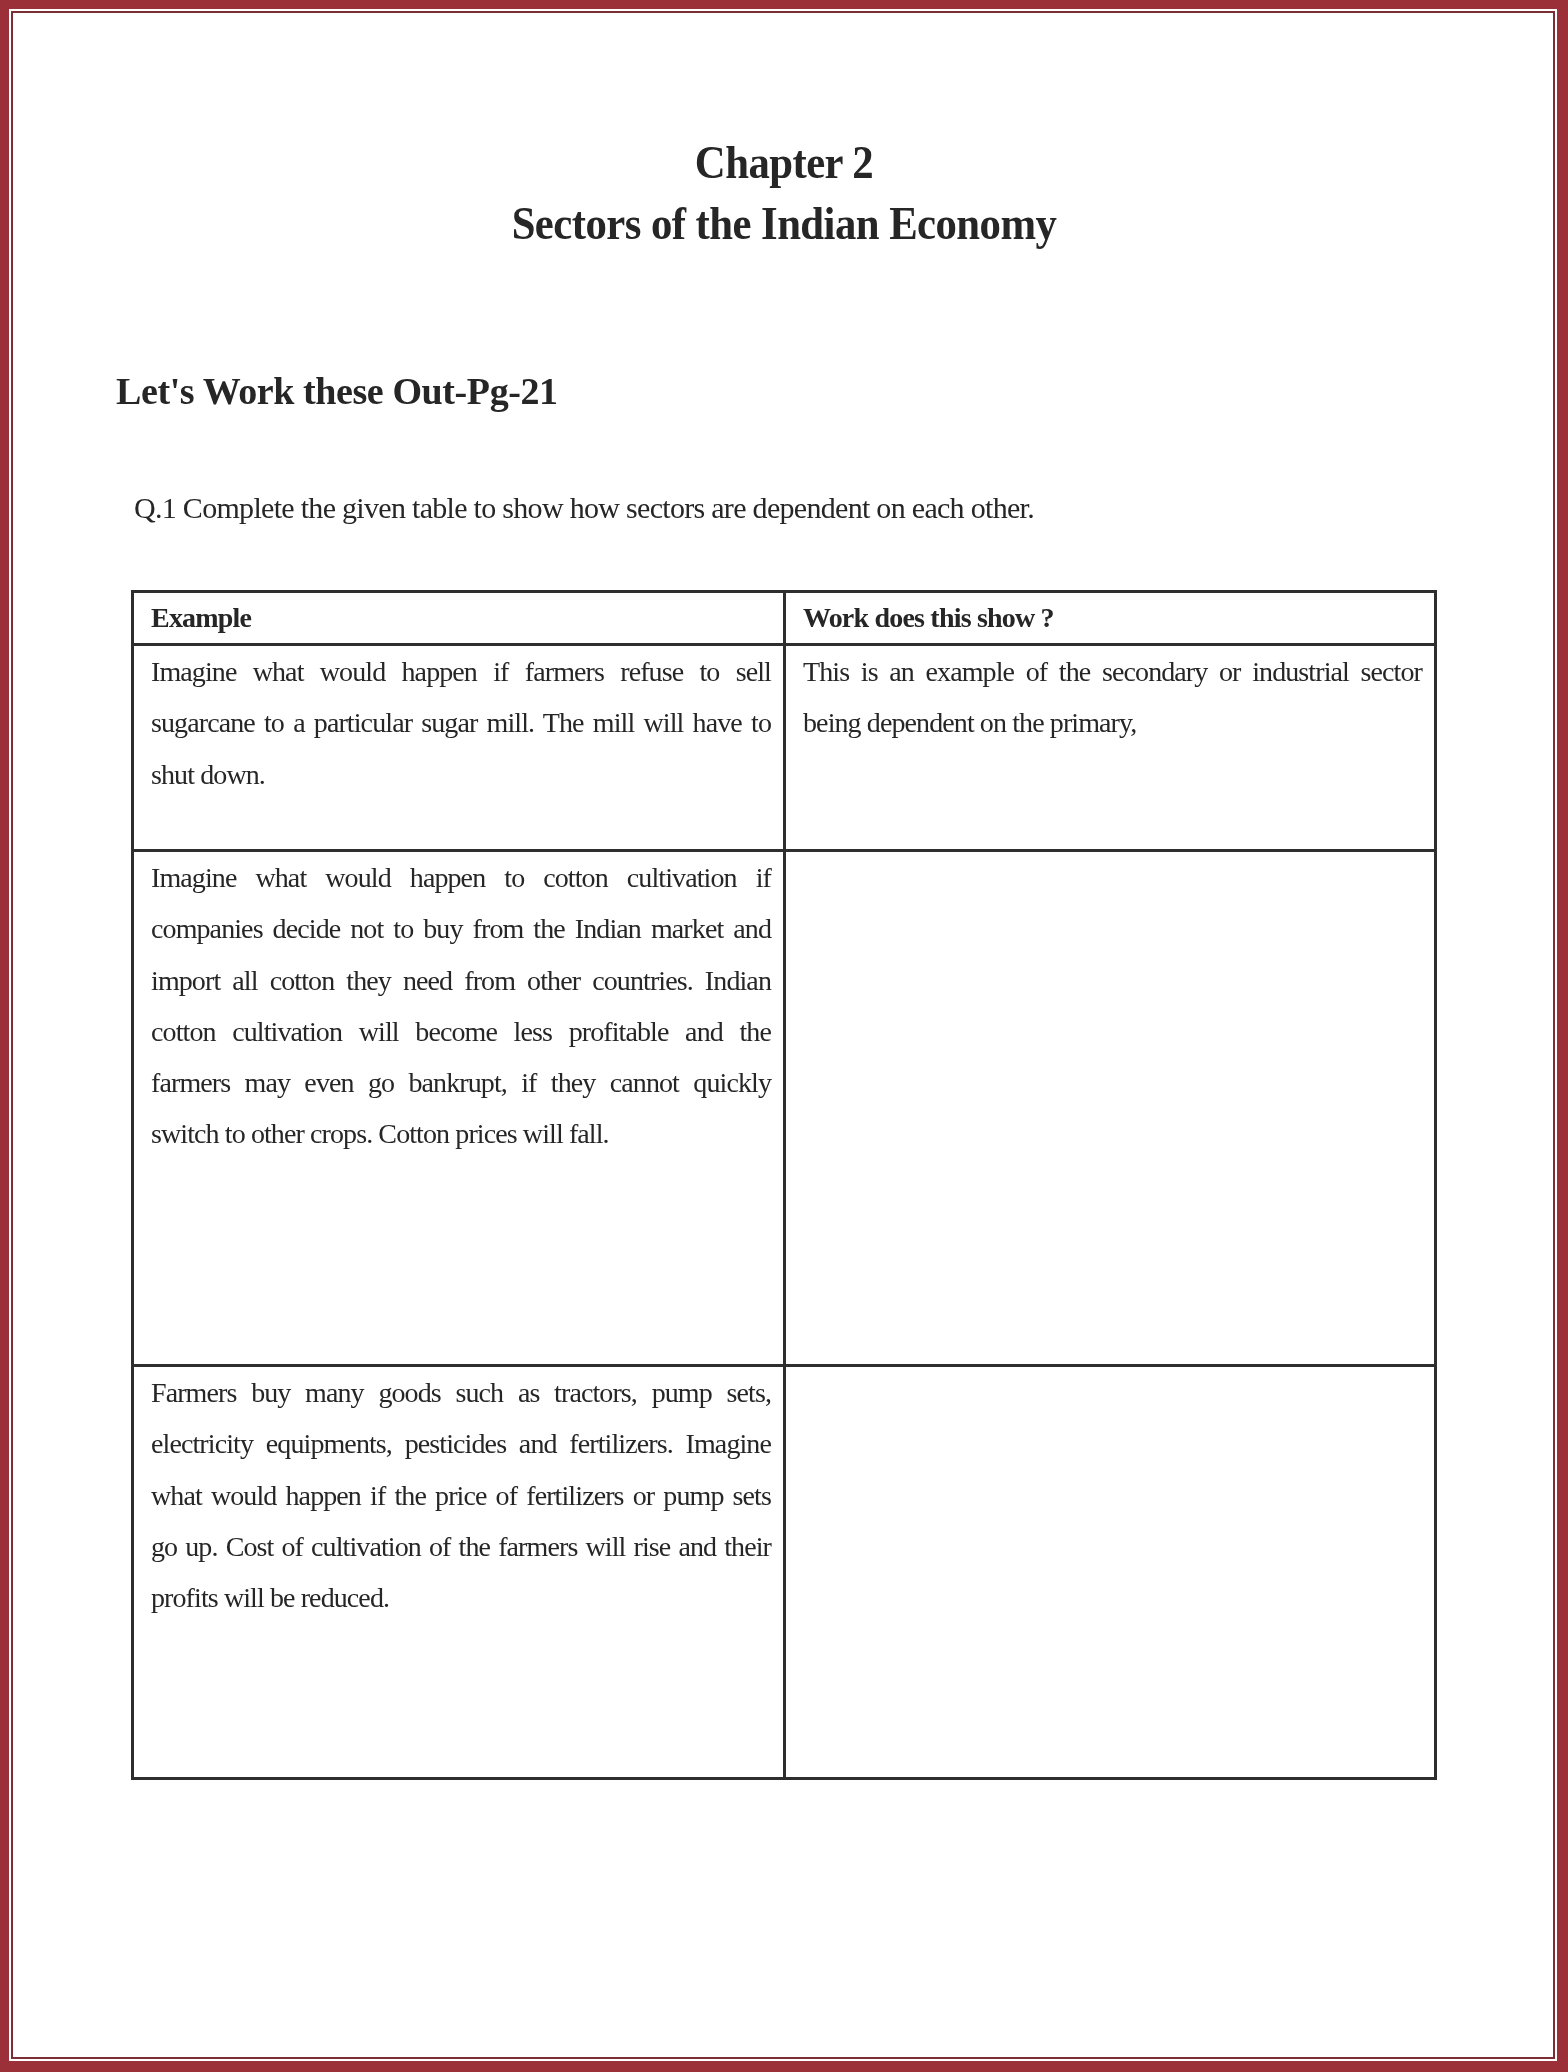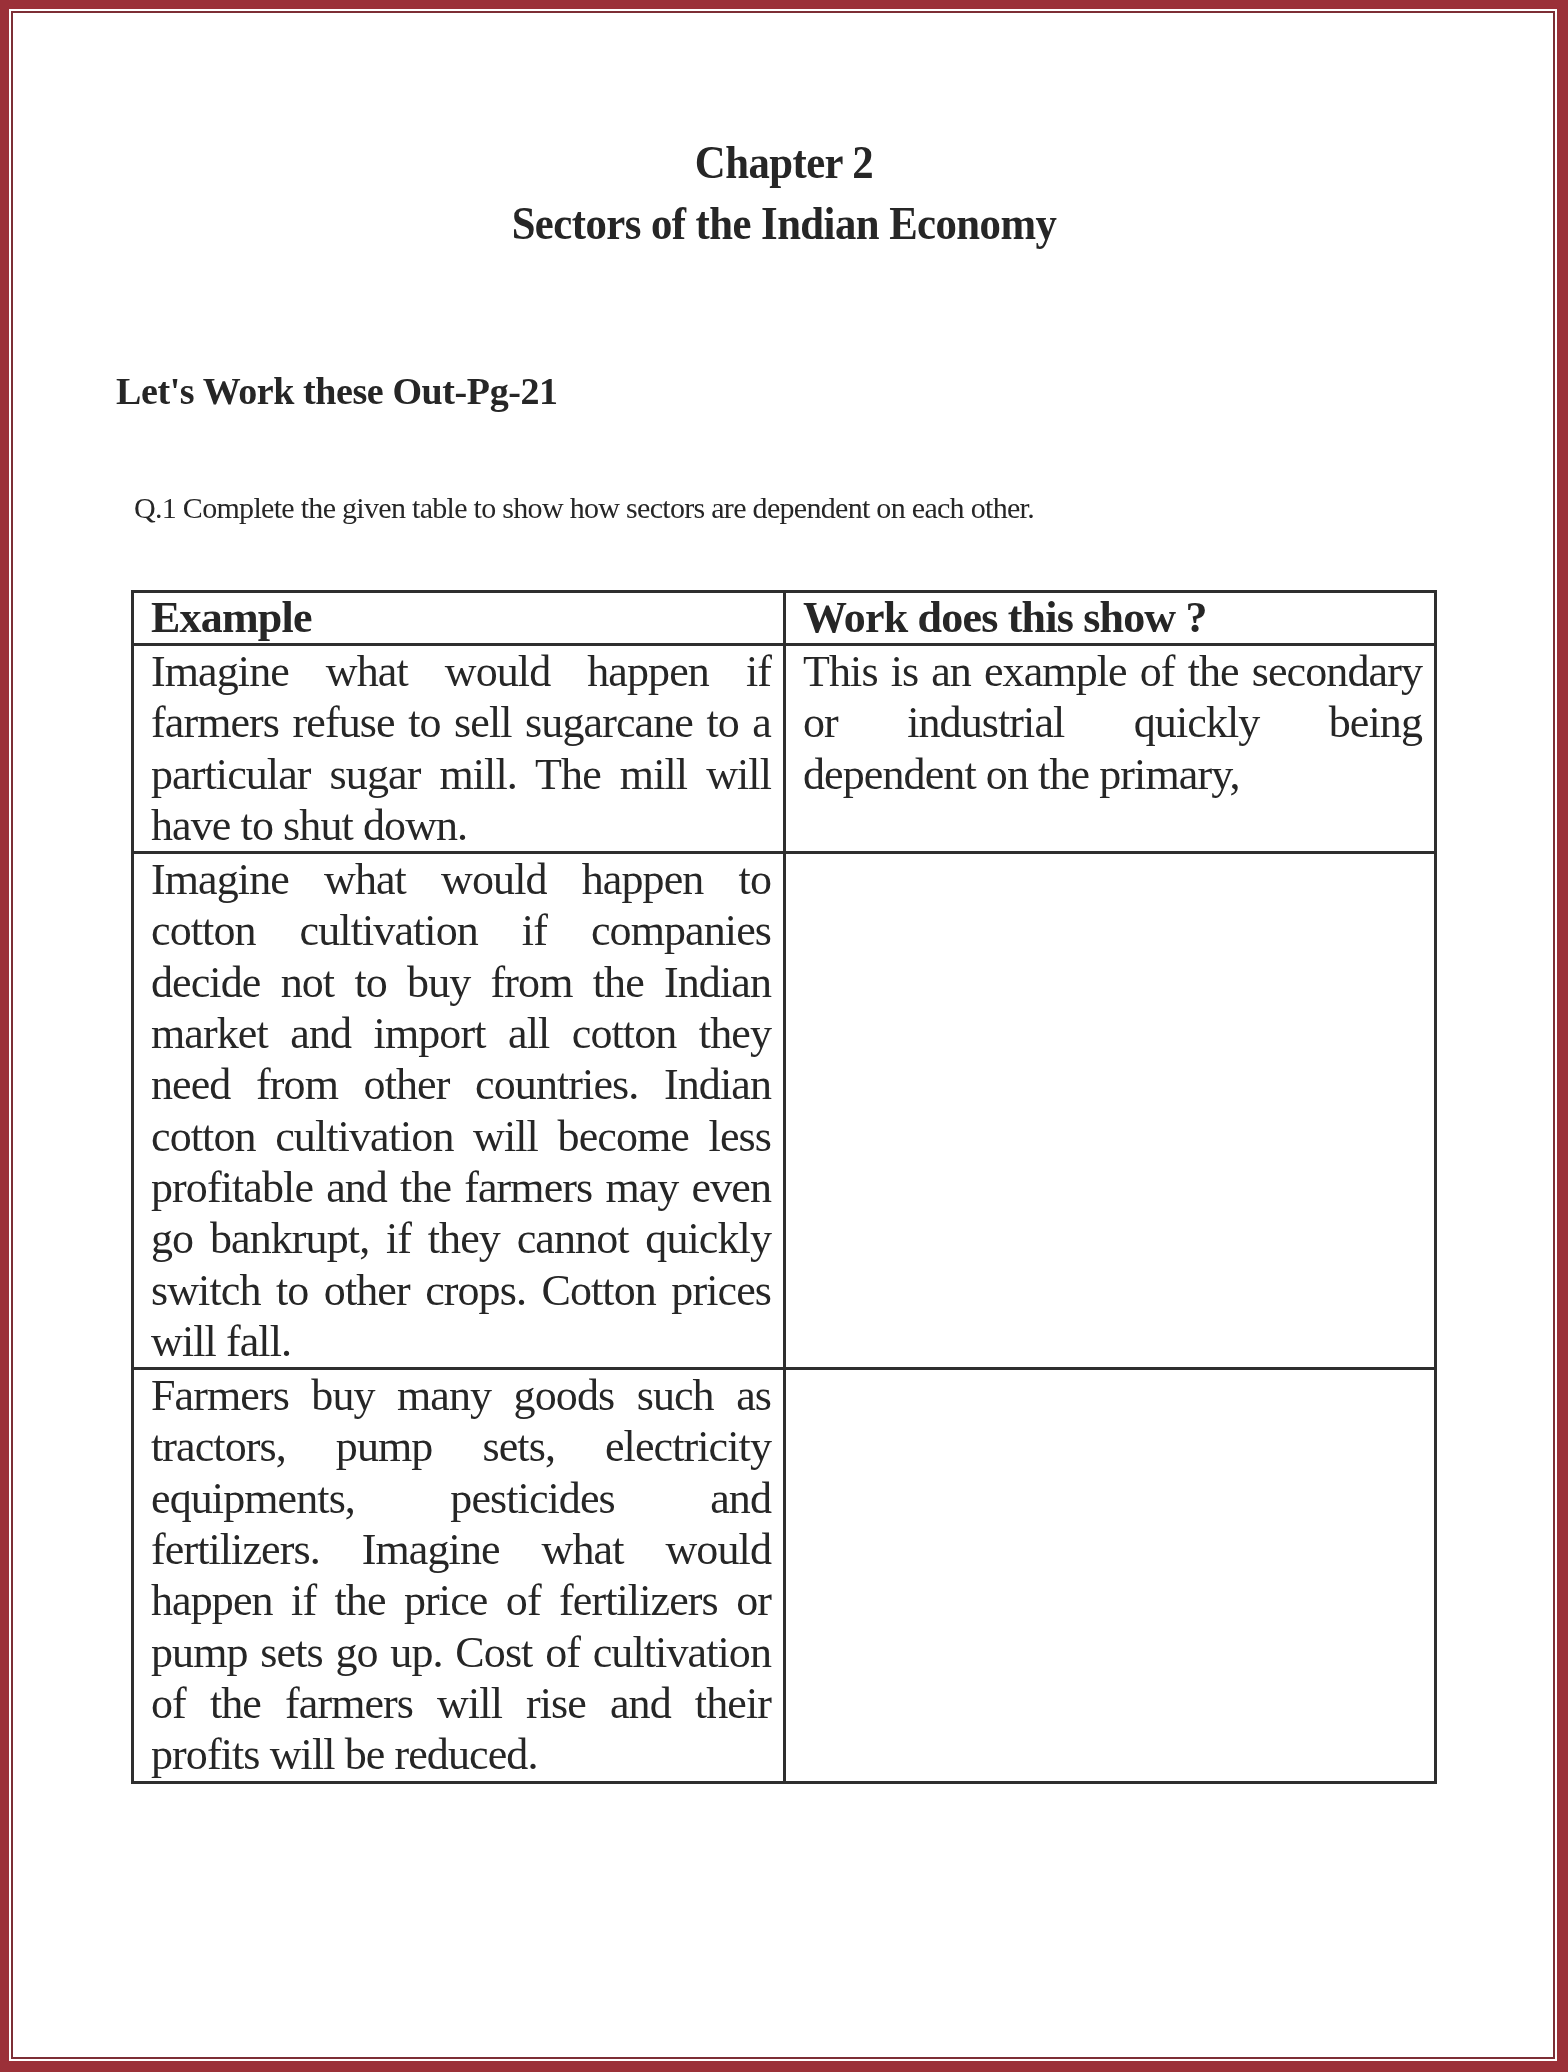--- a/index.html
+++ b/index.html
@@ -37,21 +37,21 @@
   }
   table.qtable {
     position: absolute; left: 131px; top: 590px;
     width: 1303px; border-collapse: collapse;
     table-layout: fixed;
   }
   table.qtable td, table.qtable th {
     border: 3px solid #2e2e2e;
     vertical-align: top;
     padding: 0 12px 0 17px;
-    font-size: 44px; line-height: 51.3px; letter-spacing: -0.9px;
+    font-size: 28px; line-height: 51.3px; letter-spacing: -0.9px;
     text-align: justify; text-align-last: left;
     font-weight: normal;
   }
   table.qtable th {
     font-weight: bold; text-align: left; height: 50px;
     letter-spacing: -0.8px; line-height: 50px;
     padding-top: 0;
   }
   col.c1 { width: 652px; }
   col.c2 { width: 651px; }
@@ -80,21 +80,21 @@
     </colgroup>
   <thead>
     <tr>
       <th>Example</th>
       <th>Work does this show ?</th>
     </tr>
   </thead>
   <tbody>
     <tr class="r1">
       <td>Imagine what would happen if farmers refuse to sell sugarcane to a particular sugar mill. The mill will have to shut down.</td>
-      <td>This is an example of the secondary or industrial quickly being dependent on the primary,</td>
+      <td>This is an example of the secondary or industrial sector being dependent on the primary,</td>
     </tr>
     <tr class="r2">
       <td>Imagine what would happen to cotton cultivation if companies decide not to buy from the Indian market and import all cotton they need from other countries. Indian cotton cultivation will become less profitable and the farmers may even go bankrupt, if they cannot quickly switch to other crops. Cotton prices will fall.</td>
       <td></td>
     </tr>
     <tr class="r3">
       <td>Farmers buy many goods such as tractors, pump sets, electricity equipments, pesticides and fertilizers. Imagine what would happen if the price of fertilizers or pump sets go up. Cost of cultivation of the farmers will rise and their profits will be reduced.</td>
       <td></td>
     </tr>
   </tbody>

